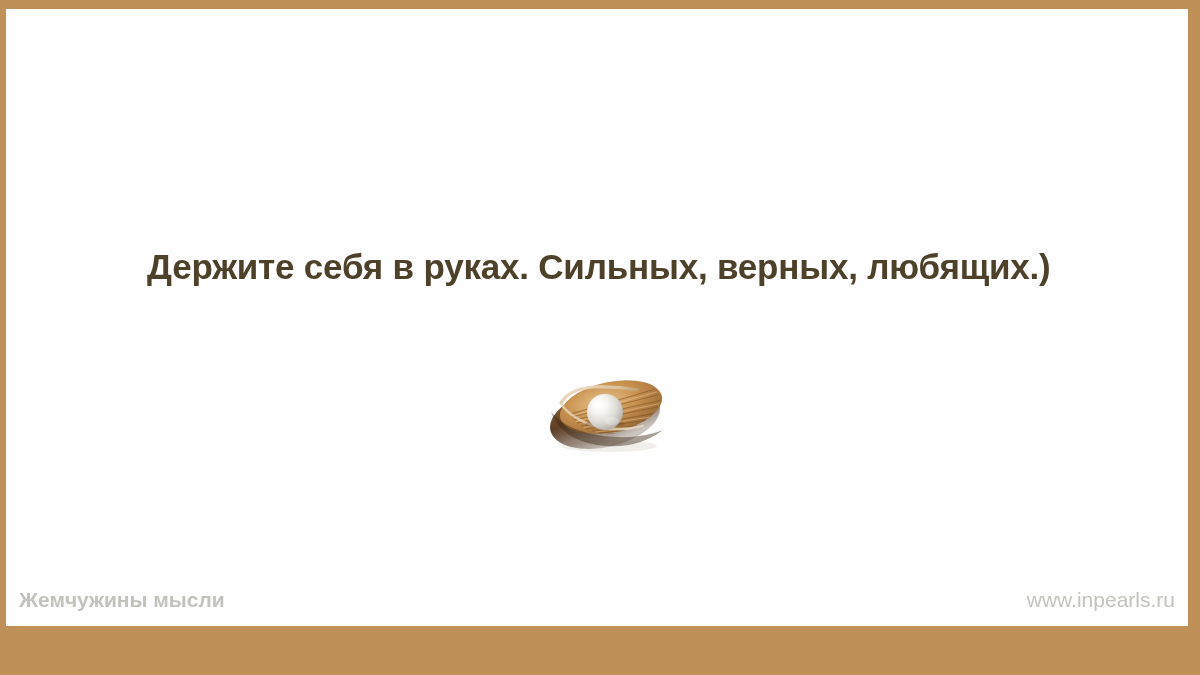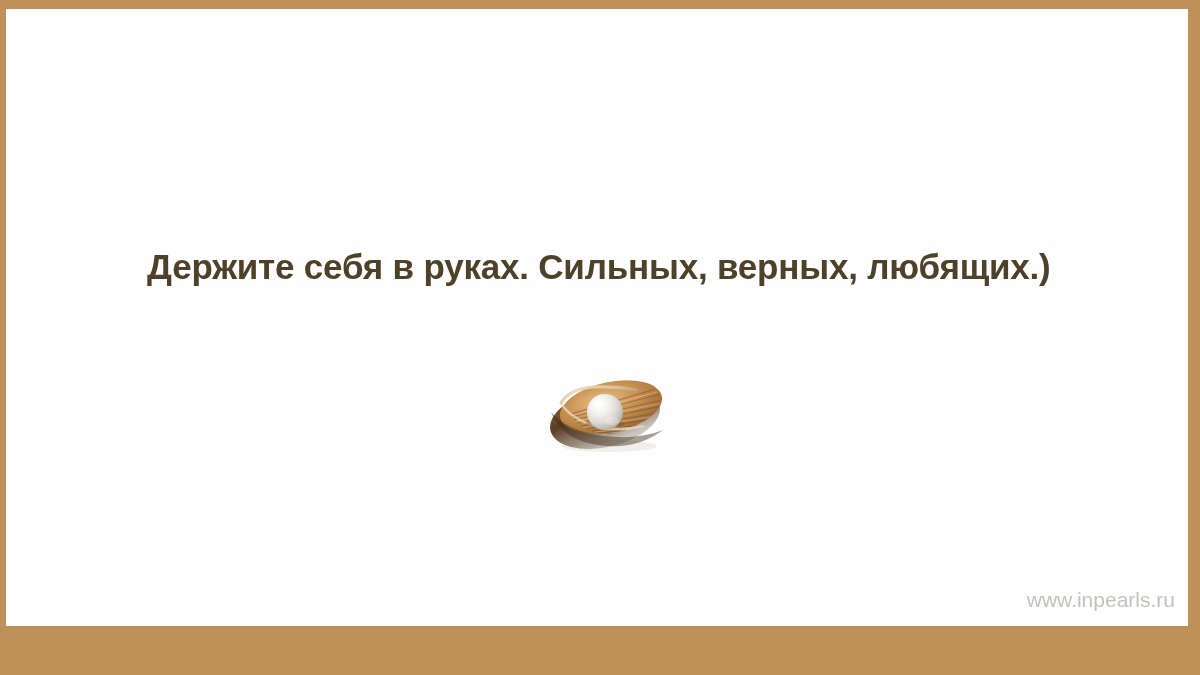--- a/index.html
+++ b/index.html
@@ -170,17 +170,18 @@
         <g>
           <ellipse cx="66" cy="50" rx="20" ry="4" fill="#6b4a2d" opacity="0.35"></ellipse>
           <circle cx="66" cy="38" r="18" fill="url(#pearlG)"></circle>
           <ellipse cx="59" cy="30" rx="7.5" ry="5.5" fill="url(#pearlHi)"></ellipse>
           <ellipse cx="73" cy="47" rx="7" ry="4" fill="#ffffff" opacity="0.28"></ellipse>
         </g>
       </svg>
     </div>
 
     <div class="footer">
+      <div class="brand">Жемчужины мысли</div>
       <div class="site-url">www.inpearls.ru</div>
     </div>
 
   </div>
 </div>
 
 </body></html>

